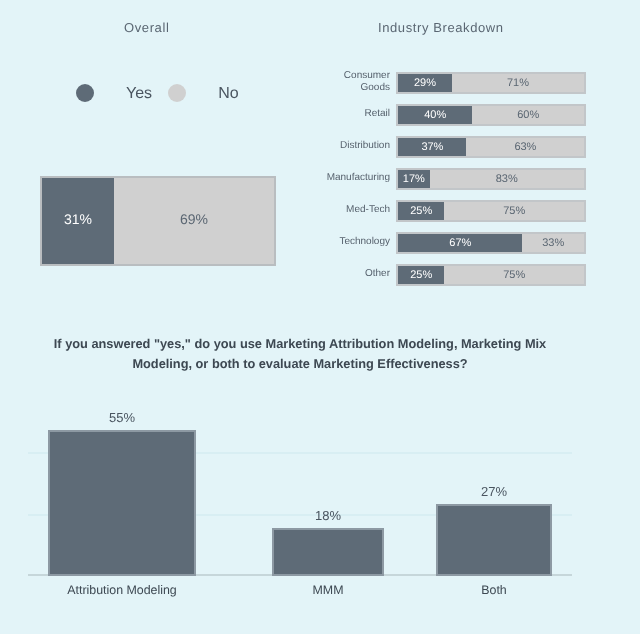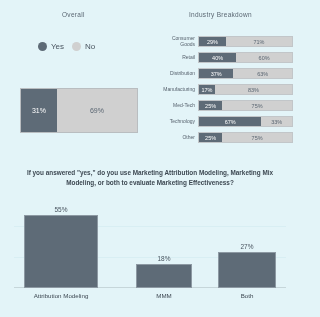--- a/index.html
+++ b/index.html
@@ -38,21 +38,21 @@
     position: absolute;
     left: 38px;
     top: 42px;
     display: flex;
     align-items: center;
     gap: 8px;
   }
   .legend-entry {
     display: flex;
     align-items: center;
-    gap: 4px;
+    gap: 16px;
   }
   .legend-dot {
     width: 9px;
     height: 9px;
     border-radius: 50%;
     display: inline-block;
   }
   .legend-label {
     font-size: 8px;
     color: #4a5560;

